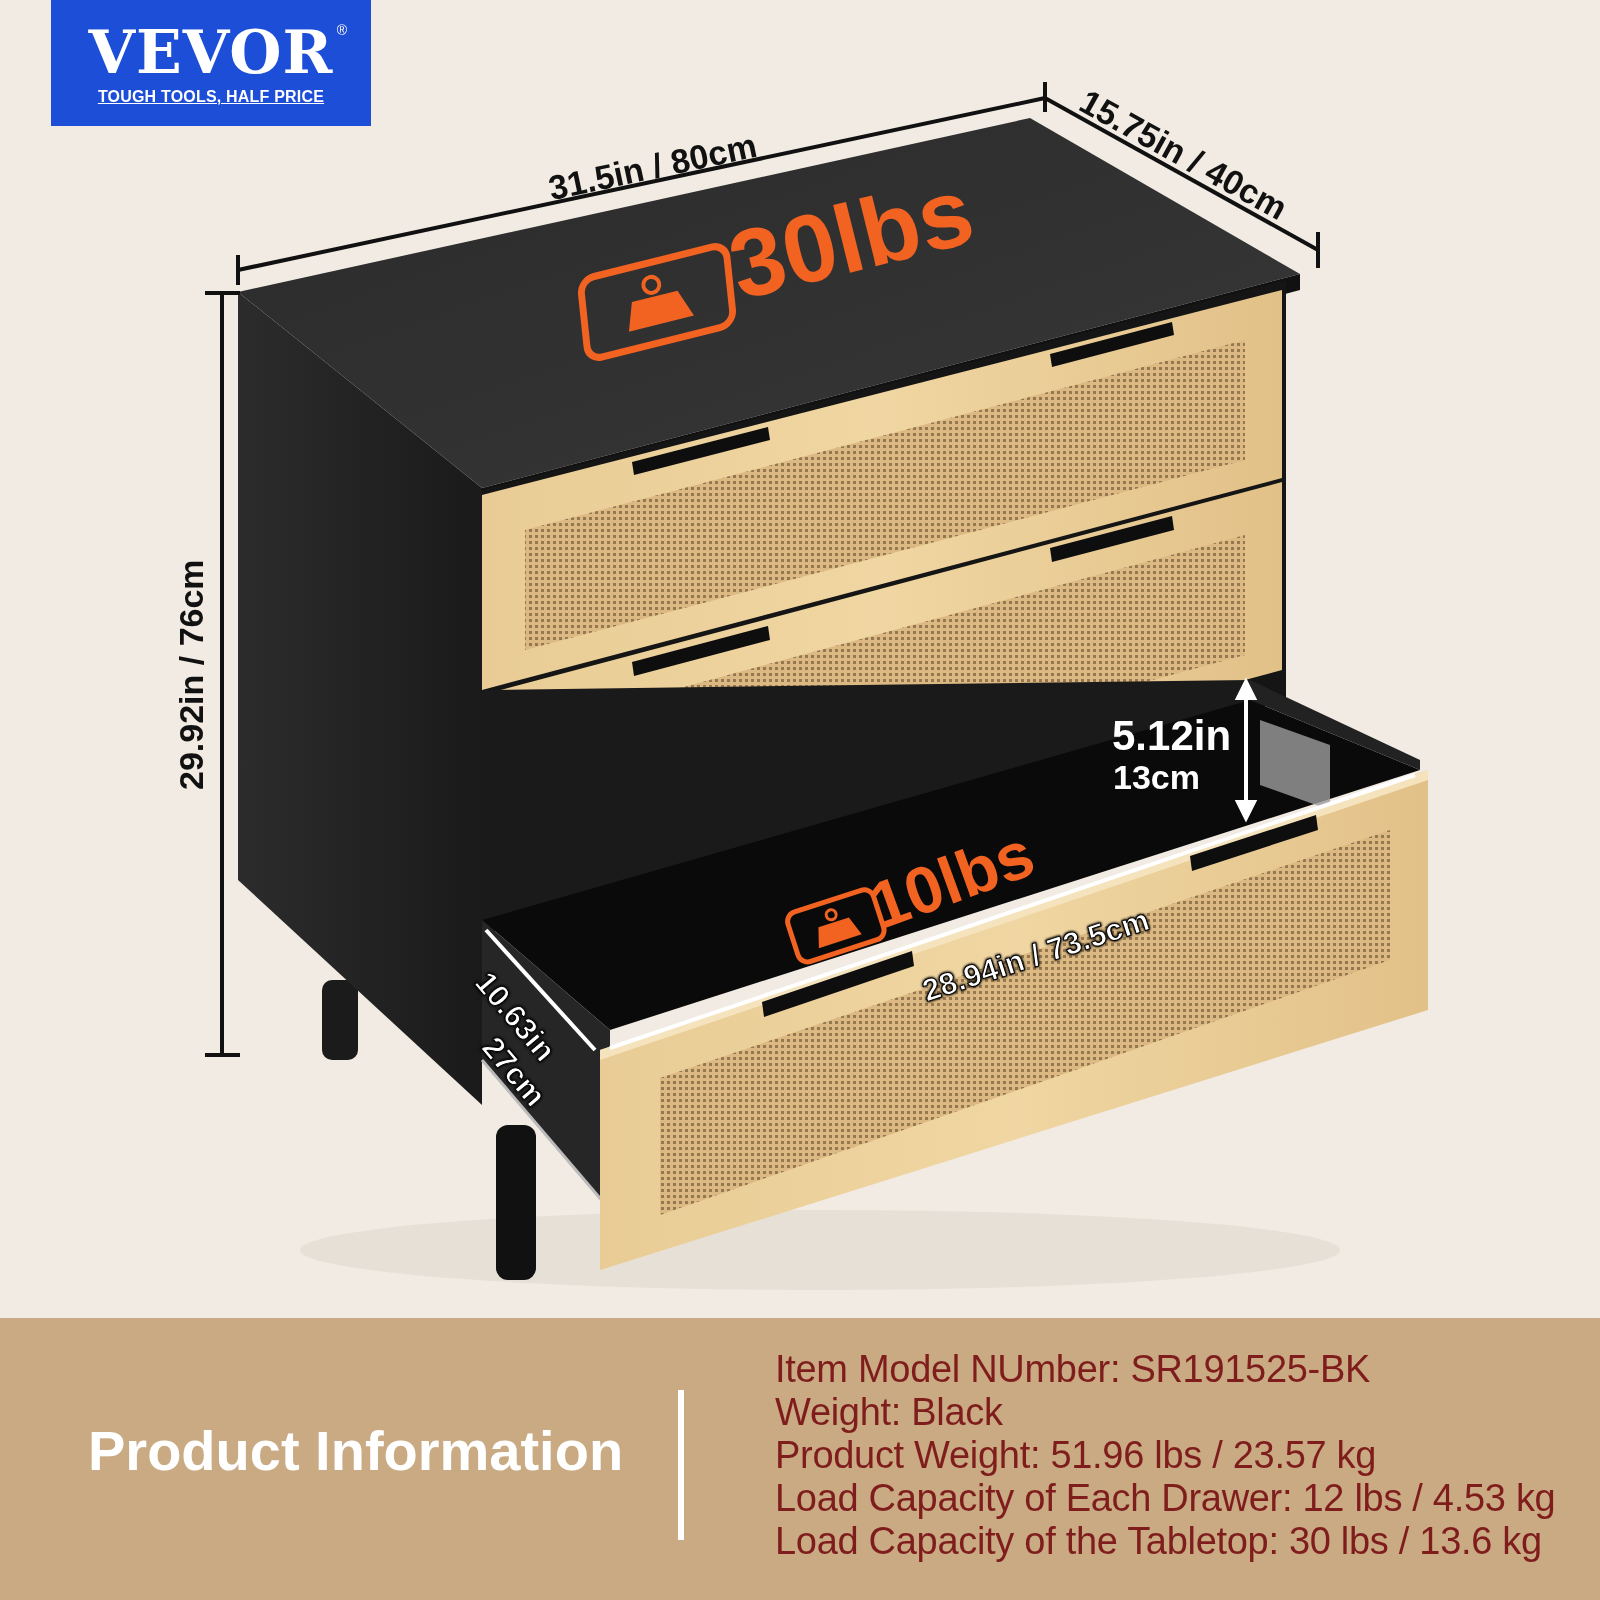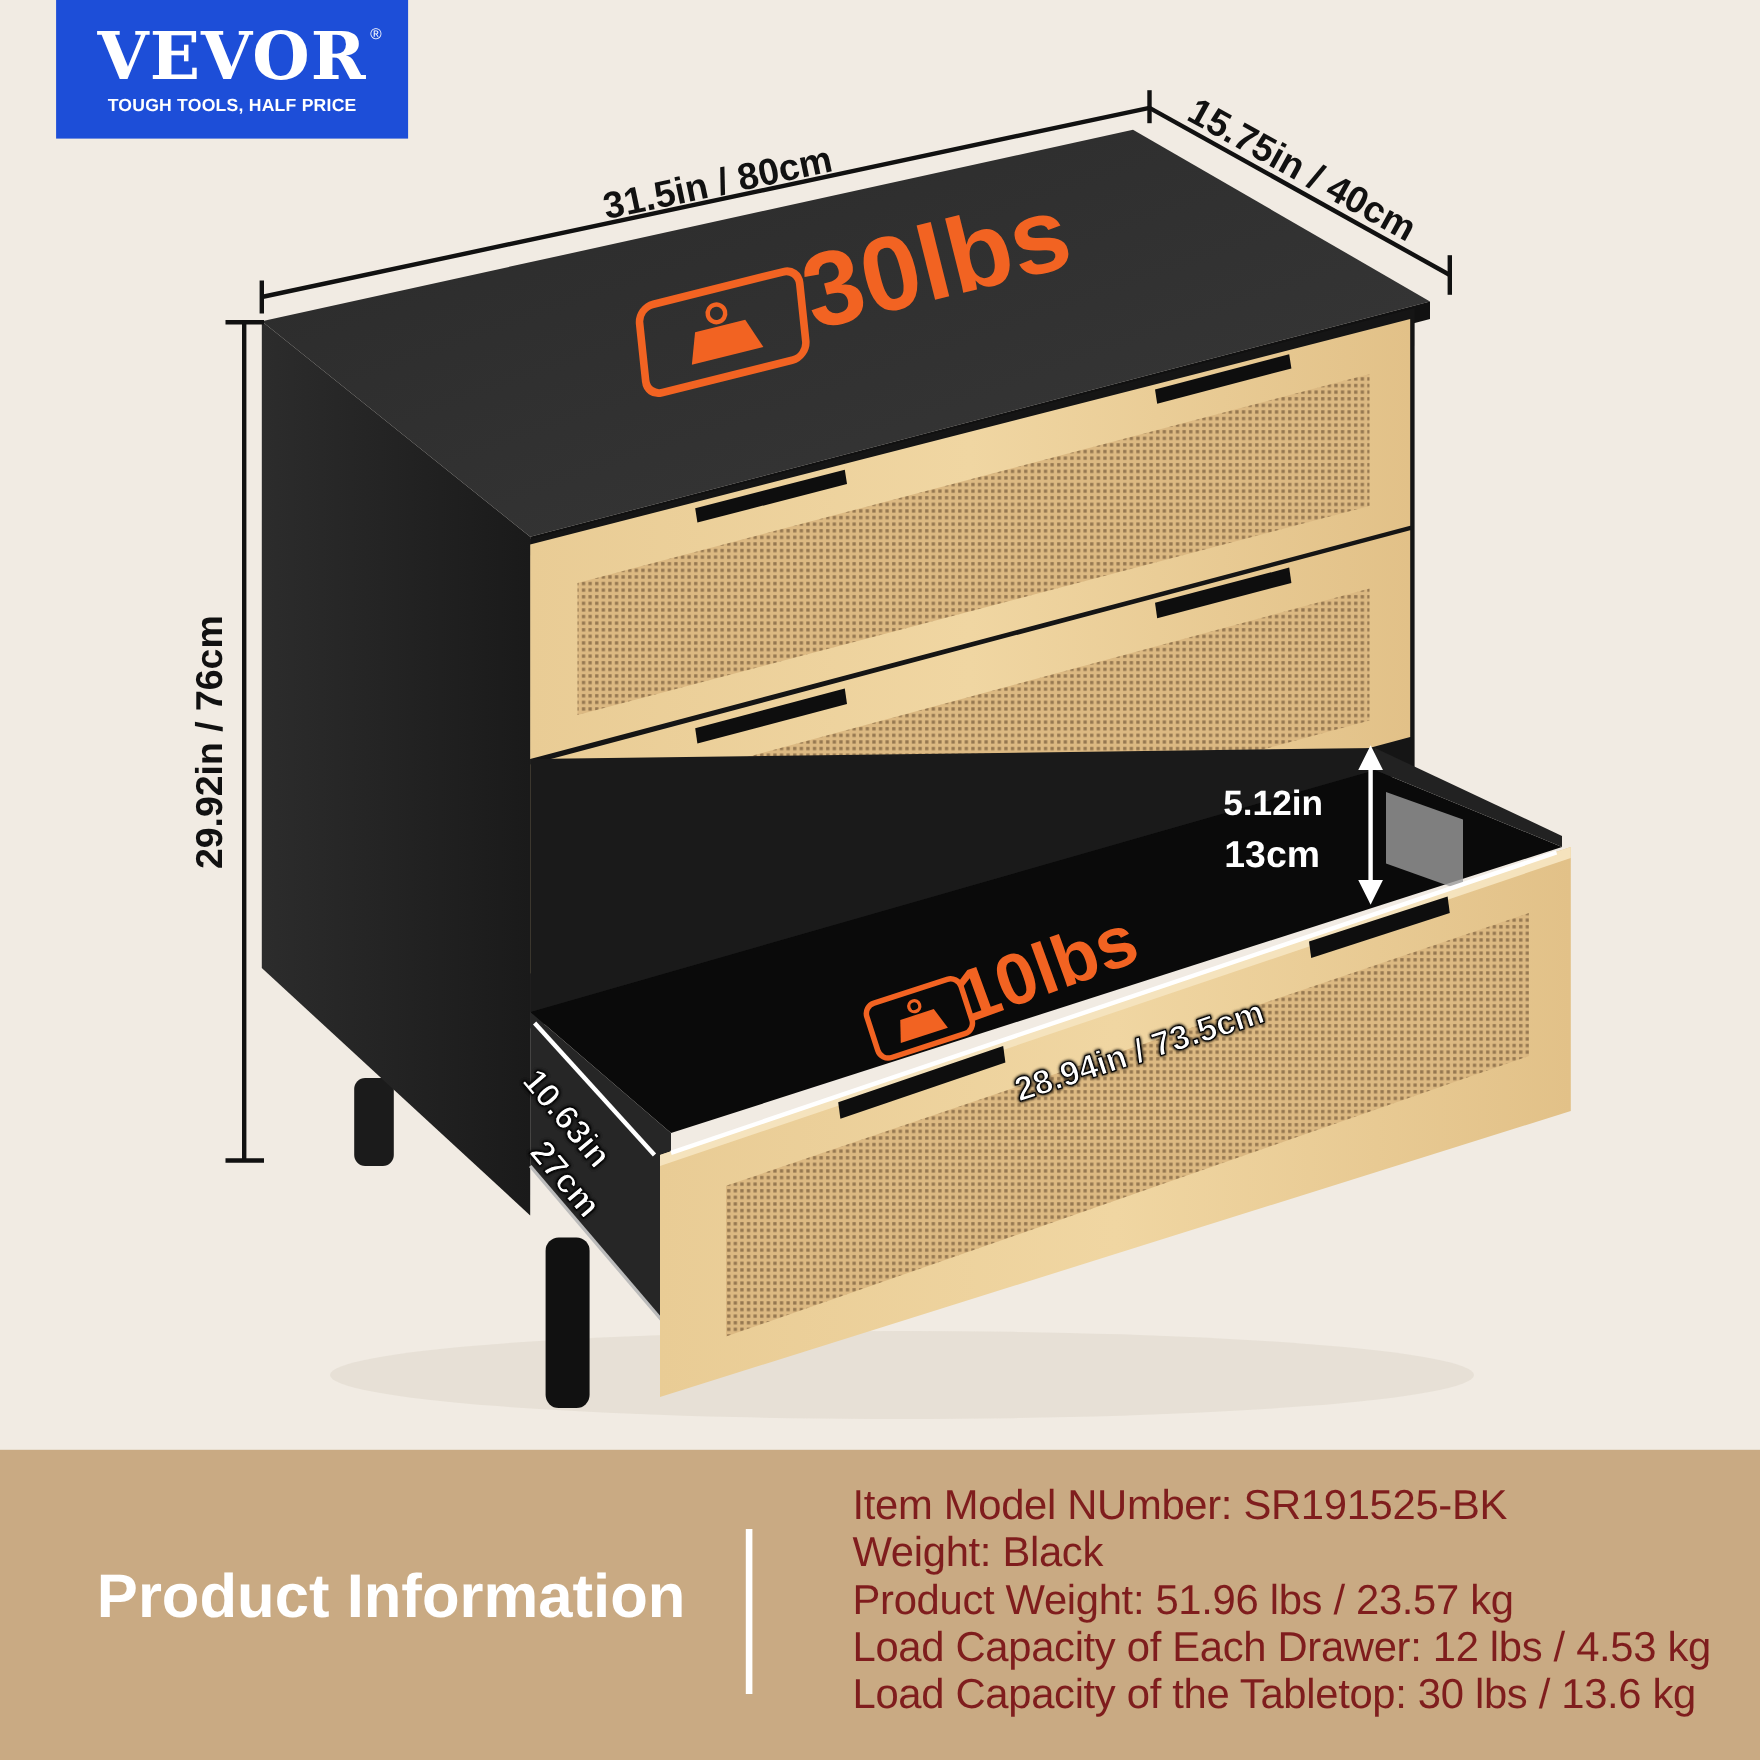--- a/index.html
+++ b/index.html
@@ -12,21 +12,21 @@
   .stage { position: absolute; left: 0; top: 0; width: 1600px; height: 1318px; background: #f1ebe3; }
   .logo {
     position: absolute; left: 51px; top: 0; width: 320px; height: 126px;
     background: #1d4ed8; color: #fff; text-align: center;
   }
   .logo .brand {
     display: block; font-family: "DejaVu Serif", serif; font-weight: bold;
     font-size: 60px; letter-spacing: 1px; line-height: 60px; margin-top: 22px;
   }
   .logo .reg { position: absolute; right: 24px; top: 22px; font-size: 14px; }
-  .logo .tag { display: block; font-size: 16px; font-weight: bold; margin-top: 6px; letter-spacing: 0.2px; }
+  .logo .tag { display: block; font-size: 16px; font-weight: bold; margin-top: 6px; letter-spacing: 0.2px; text-decoration: underline; }
 
   .illus { position: absolute; left: 0; top: 0; width: 1600px; height: 1318px; }
   .dim-label {
     position: absolute; font-weight: bold; color: #111; font-size: 34px;
     white-space: nowrap; transform-origin: left top;
     font-family: "Liberation Sans", sans-serif;
   }
   .dim-white {
     position: absolute; font-weight: bold; color: #fff; white-space: nowrap;
     font-family: "Liberation Sans", sans-serif;
@@ -153,21 +153,21 @@
   <div class="logo">
     <span class="brand">VEVOR</span>
     <span class="reg">®</span>
     <span class="tag">TOUGH TOOLS, HALF PRICE</span>
   </div>
 
   <div class="dim-label" style="left:545px; top:170px; transform: rotate(-12deg);">31.5in / 80cm</div>
   <div class="dim-label" style="left:1092px; top:82px; transform: rotate(29deg);">15.75in / 40cm</div>
   <div class="dim-label" style="left:172px; top:790px; transform: rotate(-90deg);">29.92in / 76cm</div>
 
-  <div class="dim-white" style="left:1112px; top:712px; font-size:32px;">5.12in</div>
+  <div class="dim-white" style="left:1112px; top:712px; font-size:42px;">5.12in</div>
   <div class="dim-white" style="left:1113px; top:758px; font-size:34px;">13cm</div>
   <div class="dim-white outlined" style="left:918px; top:975px; font-size:31px; transform-origin:left top; transform: rotate(-18deg);">28.94in / 73.5cm</div>
   <div class="dim-white outlined" style="left:495px; top:965px; font-size:31px; transform-origin:left top; transform: rotate(50deg);">10.63in</div>
   <div class="dim-white outlined" style="left:502px; top:1030px; font-size:31px; transform-origin:left top; transform: rotate(50deg);">27cm</div>
 </div>
 
 <div class="info">
   <div class="info-title">Product Information</div>
   <div class="info-divider"></div>
   <ul class="info-list">

